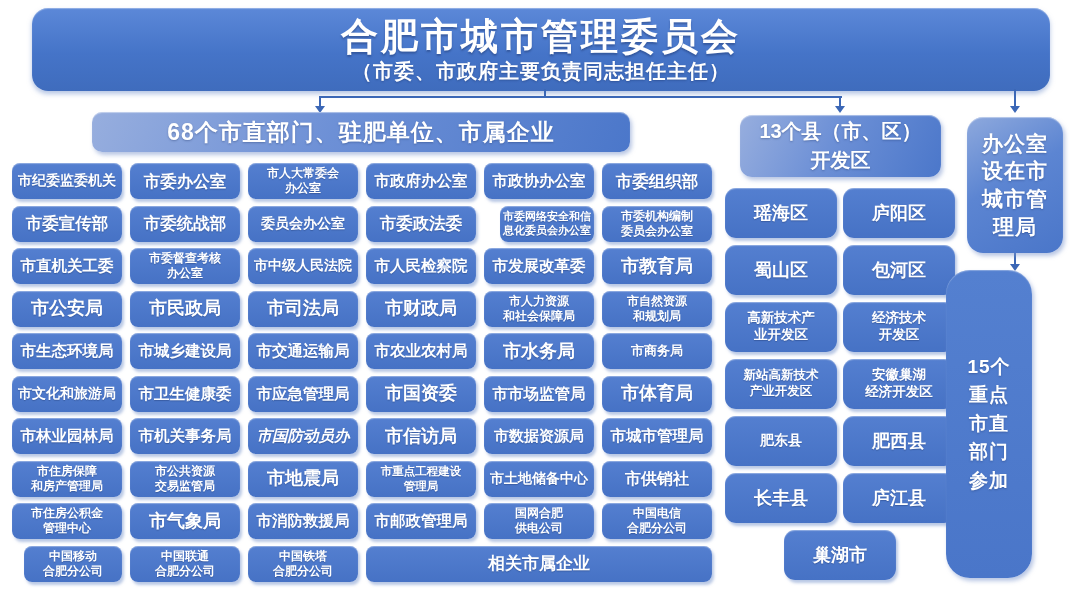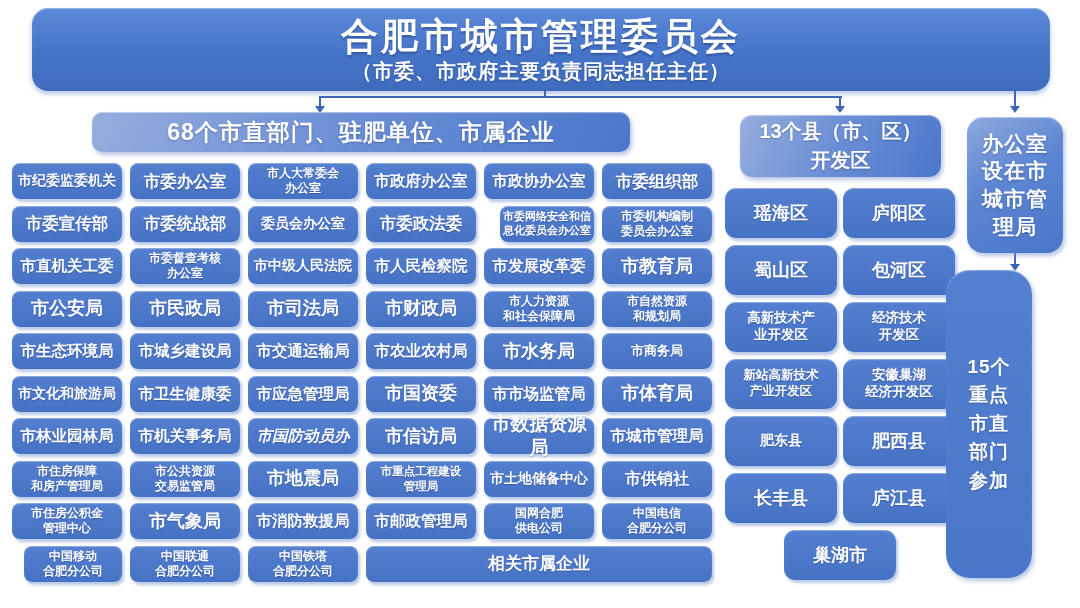--- a/index.html
+++ b/index.html
@@ -148,21 +148,21 @@
       <div class="cell" style="font-size: 14px;">市文化和旅游局</div>
       <div class="cell" style="font-size: 15.5px;">市卫生健康委</div>
       <div class="cell" style="font-size: 15.5px;">市应急管理局</div>
       <div class="cell" style="font-size: 18px;">市国资委</div>
       <div class="cell" style="font-size: 15.5px;">市市场监管局</div>
       <div class="cell" style="font-size: 18px;">市体育局</div>
       <div class="cell" style="font-size: 15.5px;">市林业园林局</div>
       <div class="cell" style="font-size: 15.5px;">市机关事务局</div>
       <div class="cell" style="font-size: 15.5px; font-style: italic;">市国防动员办</div>
       <div class="cell" style="font-size: 18px;">市信访局</div>
-      <div class="cell" style="font-size: 19px;">市数据资源局</div>
+      <div class="cell" style="font-size: 15px;">市数据资源局</div>
       <div class="cell" style="font-size: 15.5px;">市城市管理局</div>
       <div class="cell" style="font-size: 12px;">市住房保障
 和房产管理局</div>
       <div class="cell" style="font-size: 12px;">市公共资源
 交易监管局</div>
       <div class="cell" style="font-size: 18px;">市地震局</div>
       <div class="cell" style="font-size: 11.5px;">市重点工程建设
 管理局</div>
       <div class="cell" style="font-size: 14px;">市土地储备中心</div>
       <div class="cell" style="font-size: 16px;">市供销社</div>

